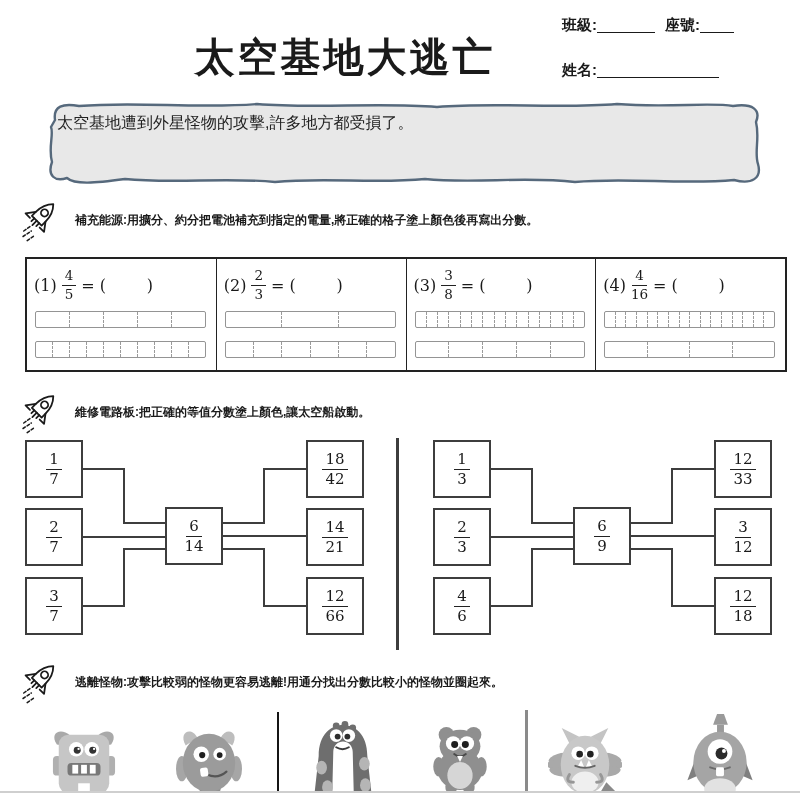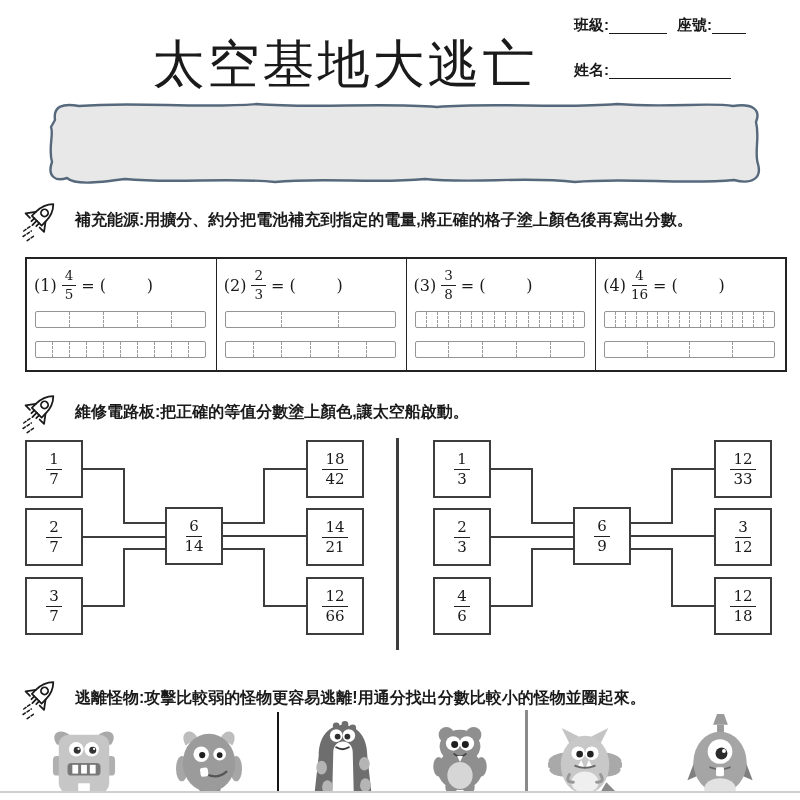--- a/index.html
+++ b/index.html
@@ -1,40 +1,40 @@
 <!DOCTYPE html>
 <html><head>
 <meta charset="utf-8">
 <style>
   html,body{margin:0;padding:0;background:#fff;}
   .page{position:relative;width:800px;height:800px;background:#fff;overflow:hidden;
         font-family:"Liberation Sans","DejaVu Sans",sans-serif;color:#1a1a1a;}
 
   
   .title{position:absolute;top:30px;left:0;right:110px;text-align:center;
-         font-size:52px;font-weight:400;letter-spacing:3px;}
+         font-size:40px;font-weight:700;letter-spacing:3px;}
   .fields{position:absolute;top:16px;right:6px;width:232px;font-size:15px;font-weight:700;}
-  .f-row{display:flex;align-items:center;white-space:nowrap;margin-left:12px;}
+  .f-row{display:flex;align-items:flex-start;white-space:nowrap;}
   .f-row2{margin-top:26px;}
   .blank{display:inline-block;border-bottom:1.6px solid #1a1a1a;height:16px;}
   .blank.class{width:58px;margin-right:10px;}
   .blank.seat{width:34px;}
   .blank.name{width:122px;}
 
   
   .bubble{position:absolute;left:27px;top:98px;width:752px;height:90px;}
   .bubble svg{position:absolute;left:0;top:0;}
   .bubble p{position:absolute;left:30px;margin:0;font-size:16px;font-weight:500;color:#222;}
   .b-line1{top:15px;}
   .b-line2{top:52px;}
 
   
   .sec-head{position:absolute;left:20px;display:flex;align-items:center;gap:9px;}
-  .sec-head .txt{font-size:16px;font-weight:800;}
-  .sh1{top:198px;} .sh2{top:390px;} .sh3{top:676px;}
+  .sec-head .txt{font-size:12px;font-weight:800;}
+  .sh1{top:198px;} .sh2{top:390px;} .sh3{top:660px;}
 
   
   .energy{position:absolute;left:25px;top:257px;width:762px;height:115px;
           border:2px solid #222;box-sizing:border-box;display:flex;background:#fff;}
   .e-cell{flex:1;border-left:1.6px solid #222;padding:7px 7px 0;box-sizing:border-box;}
   .e-cell:first-child{border-left:none;}
   .e-line{display:flex;align-items:center;gap:5px;height:38px;margin-bottom:7px;
           font-family:"DejaVu Serif","Liberation Serif",serif;font-size:16px;}
   .frac{display:inline-flex;flex-direction:column;align-items:center;line-height:1;
         font-family:"DejaVu Serif","Liberation Serif",serif;}
@@ -85,20 +85,21 @@
   </div>
 
   <div class="bubble">
     <svg width="752" height="90" viewBox="0 0 752 90" preserveAspectRatio="none">
       <path d="M28 22 C26 8 36 5 52 8 C110 3 170 11 230 6 C290 11 350 4 410 9
                C470 4 530 11 590 6 C640 10 684 4 706 8 C726 5 734 12 729 24
                C733 40 727 54 731 66 C735 80 725 87 707 82 C655 87 600 79 548 84
                C496 78 448 86 398 81 C348 86 298 79 248 84 C198 79 148 86 98 81
                C68 85 48 87 40 80 C28 84 20 78 25 64 C21 50 27 36 24 29 Z" fill="#e8e8e8" stroke="#56697c" stroke-width="2.4" stroke-linejoin="round"></path>
     </svg>
+    <p class="b-line1">太空基地遭到外星怪物的攻擊,許多地方都受損了。</p>
   </div>
 
   <div class="sec-head sh1">
     <svg width="46" height="44" viewBox="0 0 64 64">
       <g fill="#fff" stroke="#1a1a1a" stroke-width="2.6" stroke-linecap="round" stroke-linejoin="round" transform="rotate(45 30 26)">
         <path d="M30 2 C37 9 40 18 40 28 L40 36 L20 36 L20 28 C20 18 23 9 30 2 Z"></path>
         <circle cx="30" cy="20" r="5.2"></circle>
         <path d="M20 28 L11 40 L20 40" fill="none"></path>
         <path d="M40 28 L49 40 L40 40" fill="none"></path>
         <path d="M25 36 L25 42 M30 36 L30 45 M35 36 L35 42" fill="none"></path>

